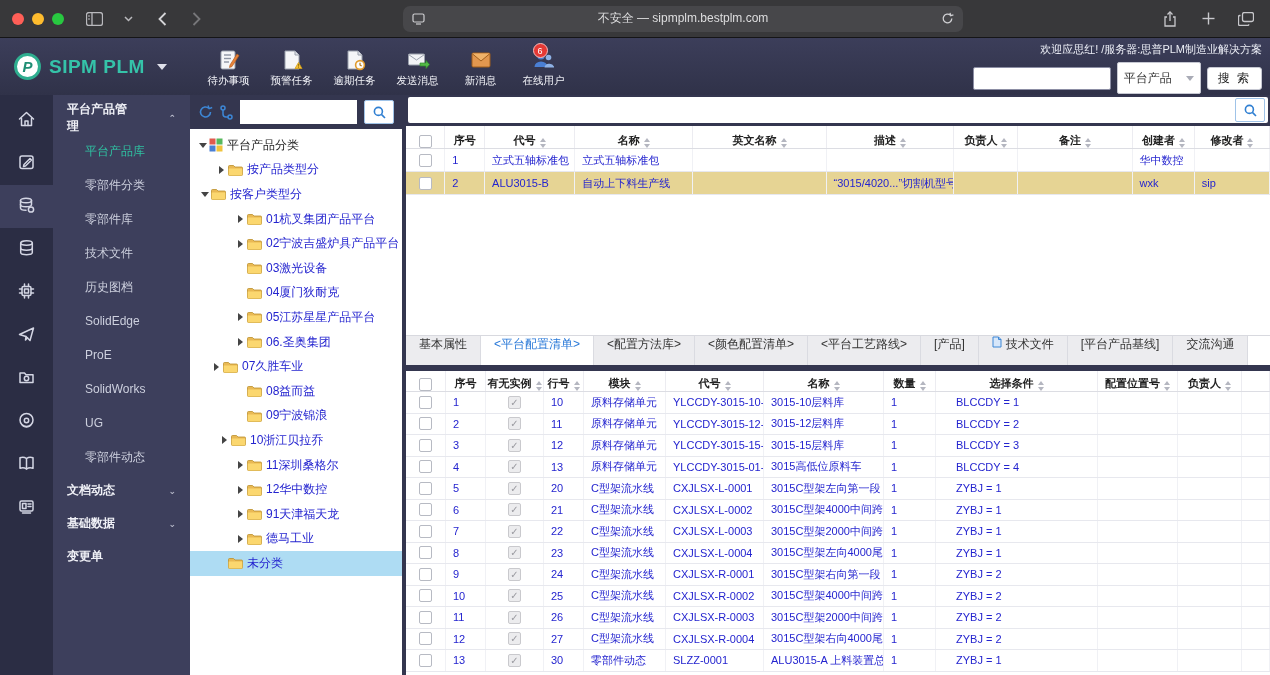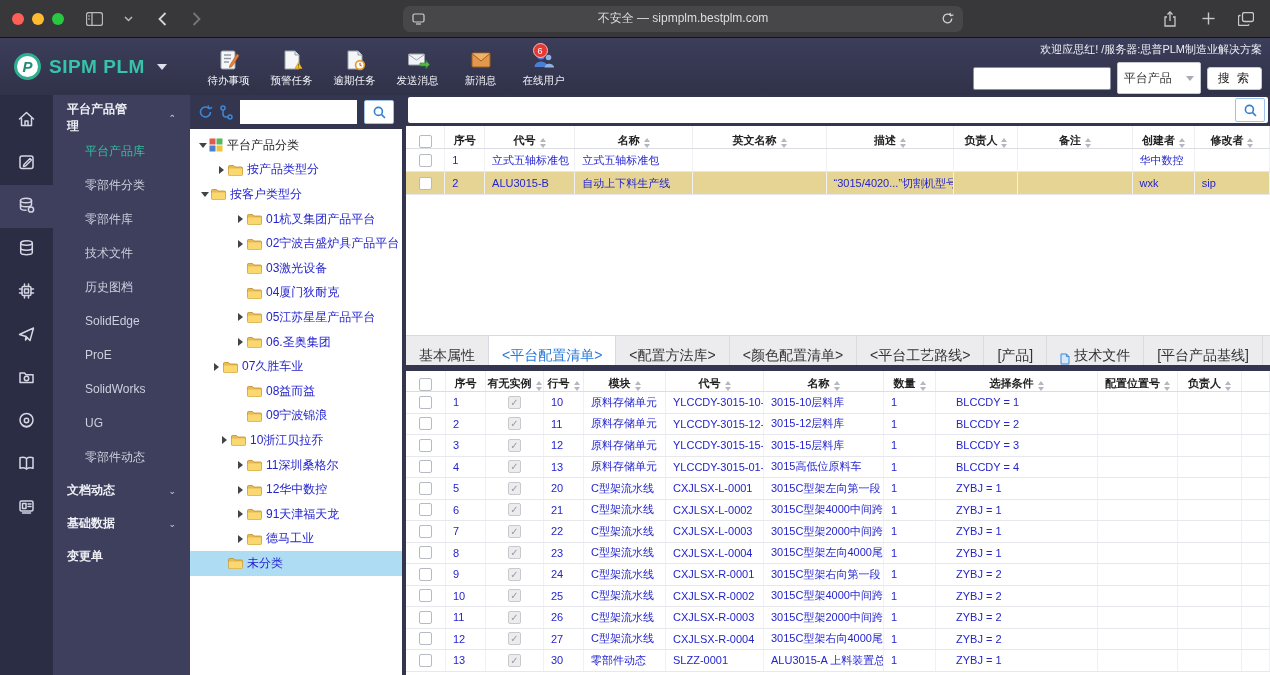--- a/index.html
+++ b/index.html
@@ -122,21 +122,21 @@
   .tc0{width:42px}.tc1{width:42px}.tc2{width:96px}.tc3{width:126px}.tc4{width:142px}
   .tc5{width:136px}.tc6{width:68px}.tc7{width:122px}.tc8{width:66px}.tc9{width:80px}
   
   .bc0{width:40px}.bc1{width:40px}.bc2{width:58px}.bc3{width:40px}.bc4{width:82px}
   .bc5{width:98px}.bc6{width:120px}.bc7{width:52px}.bc8{width:162px}.bc9{width:80px}
   .bc10{width:64px}.bc11{flex:1}
   .pad20{padding-left:20px !important}
 
   
   .tabbar { height:30px; background:#f0f0f3; display:flex; flex:none; border-top:1px solid #d8d9df;}
-  .tab { padding:0 13px; display:flex; align-items:flex-end; gap:4px; font-size:14px; color:#333;
+  .tab { padding:0 13px; display:flex; align-items:flex-start; gap:4px; font-size:12px; color:#333;
     border-right:1px solid #dadbe1; cursor:pointer; background:#ececef; white-space:nowrap; }
   .tab.active { background:#fff; color:#2878d8; }
   .tab-fill { flex:1; background:#fff; }
   .navy-strip { height:6px; background:#34364f; flex:none; }
   .bottom-pane { flex:1; display:flex; flex-direction:column; overflow:hidden; background:#fff;}
   .b-rows { flex:1; overflow:hidden; }
 </style>
 </head>
 <body>
 

